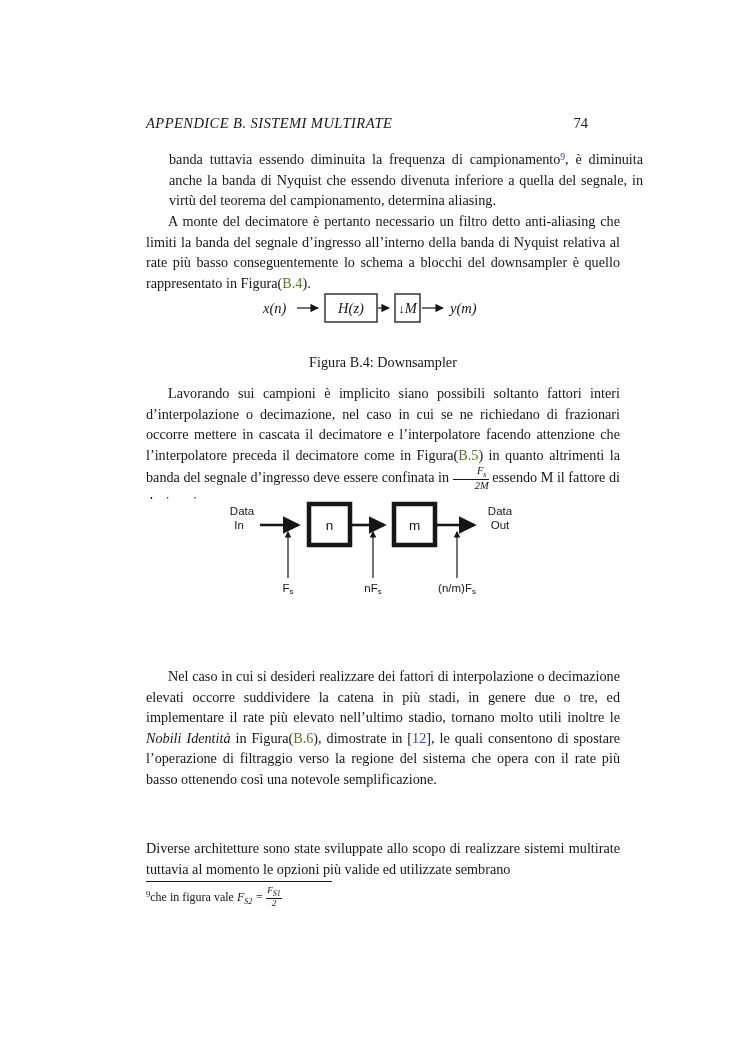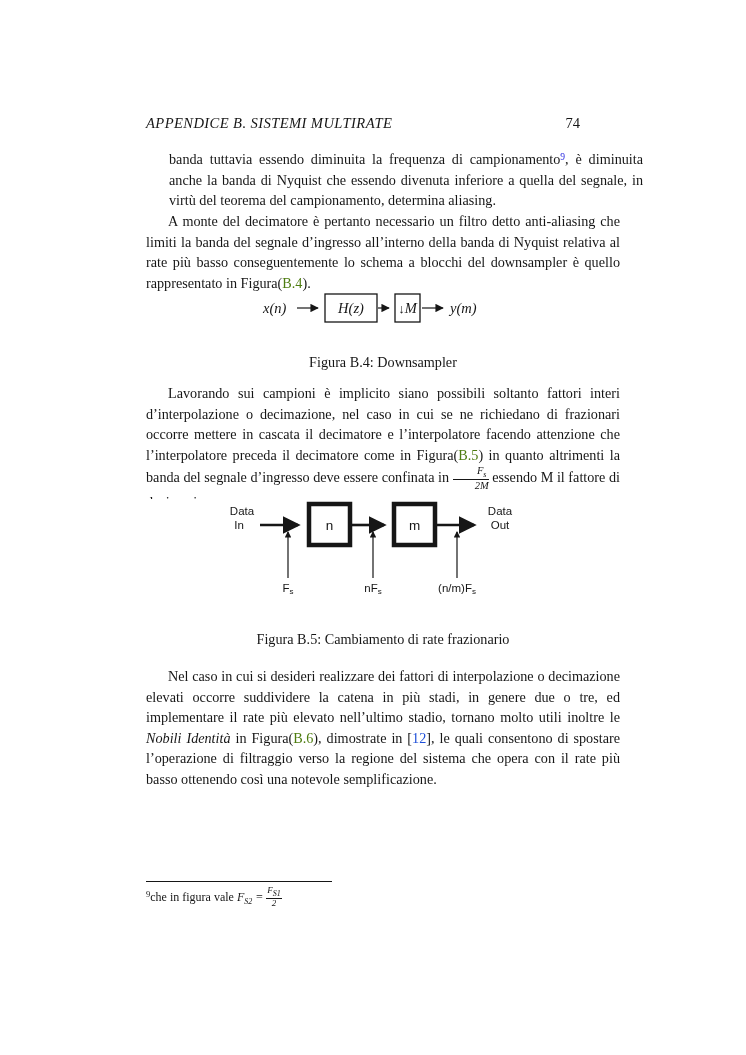--- a/index.html
+++ b/index.html
@@ -1,21 +1,21 @@
 <!DOCTYPE html>
 <html lang="it"><head>
 <meta charset="utf-8">
 <style>
   html,body{margin:0;padding:0;background:#ffffff;}
   .page{position:relative;width:746px;height:1055px;background:#ffffff;
         font-family:"Liberation Serif", serif;color:#161616;overflow:hidden;}
   .block{position:absolute;left:146px;width:474px;text-align:right;}
   .running-head{top:115px;display:flex;justify-content:space-between;align-items:baseline;
         font-style:italic;font-size:14.6px;letter-spacing:0.4px;}
-  .running-head .pgnum{font-style:normal;letter-spacing:0;margin-right:40px;}
+  .running-head .pgnum{font-style:normal;letter-spacing:0;margin-right:32px;}
   p.body-par{margin:0;font-size:14.2px;line-height:20.5px;text-align:justify;}
   .indent{text-indent:22px;}
   #p1{top:149px;margin-left:23px;} #p2{top:211px;} #p3{top:383px;} #p4{top:666px;} #p5{top:838px;}
   .link{color:#4d7c0f;}
   .cite{color:#1d4ed8;}
   .fnref{color:#2a2ae0;font-size:9.5px;vertical-align:4.5px;line-height:0;}
   .caption{position:absolute;left:146px;width:474px;text-align:center;font-size:14.2px;}
   #caption-b4{top:354px;} #caption-b5{top:631px;}
   .diagram{position:absolute;left:146px;background:#ffffff;}
   #fig-b4-diagram{top:292px;} #fig-b5-diagram{top:499px;}
@@ -94,23 +94,23 @@
     <text class="svg-sans" x="354" y="16" text-anchor="middle">Data</text>
     <text class="svg-sans" x="354" y="30" text-anchor="middle">Out</text>
     <line x1="142" y1="79" x2="142" y2="33" stroke="#161616" stroke-width="1.2" marker-end="url(#arrB)"></line>
     <line x1="227" y1="79" x2="227" y2="33" stroke="#161616" stroke-width="1.2" marker-end="url(#arrB)"></line>
     <line x1="311" y1="79" x2="311" y2="33" stroke="#161616" stroke-width="1.2" marker-end="url(#arrB)"></line>
     <text class="svg-sans" x="142" y="93" text-anchor="middle"><tspan>F</tspan><tspan class="svg-sub" dy="2">s</tspan></text>
     <text class="svg-sans" x="227" y="93" text-anchor="middle"><tspan>nF</tspan><tspan class="svg-sub" dy="2">s</tspan></text>
     <text class="svg-sans" x="311" y="93" text-anchor="middle"><tspan>(n/m)F</tspan><tspan class="svg-sub" dy="2">s</tspan></text>
   </svg>
 
-  <div class="caption" id="caption-b5">Figura B.5: Cambiamento di rate frazionario</div>
 
   <p class="block body-par indent" id="p4"><span>Nel caso in cui si desideri realizzare dei fattori di interpolazione o decimazione elevati occorre suddividere la catena in più stadi, in genere due o tre, ed implementare il rate più elevato nell’ultimo stadio, tornano molto utili inoltre le </span><i>Nobili Identità</i><span> in Figura(</span><span class="link">B.6</span><span>), dimostrate in [</span><span class="cite">12</span><span>], le quali consentono di spostare l’operazione di filtraggio verso la regione del sistema che opera con il rate più basso ottenendo così una notevole semplificazione.</span></p>
 
 
+  <p class="block body-par" id="p5">Diverse architetture sono state sviluppate allo scopo di realizzare sistemi multirate tuttavia al momento le opzioni più valide ed utilizzate sembrano</p>
 
   <div class="footnote-rule"></div>
 
   <div class="footnote"><span class="marker">9</span><span>che in figura vale </span><span class="math"><span>F</span><sub>S2</sub></span><span class="math"> = </span><span class="ifrac ifrac-sm"><span class="num"><span class="math">F</span><sub>S1</sub></span><span class="den math">2</span></span></div>
 
 </div>
 
 </body></html>

